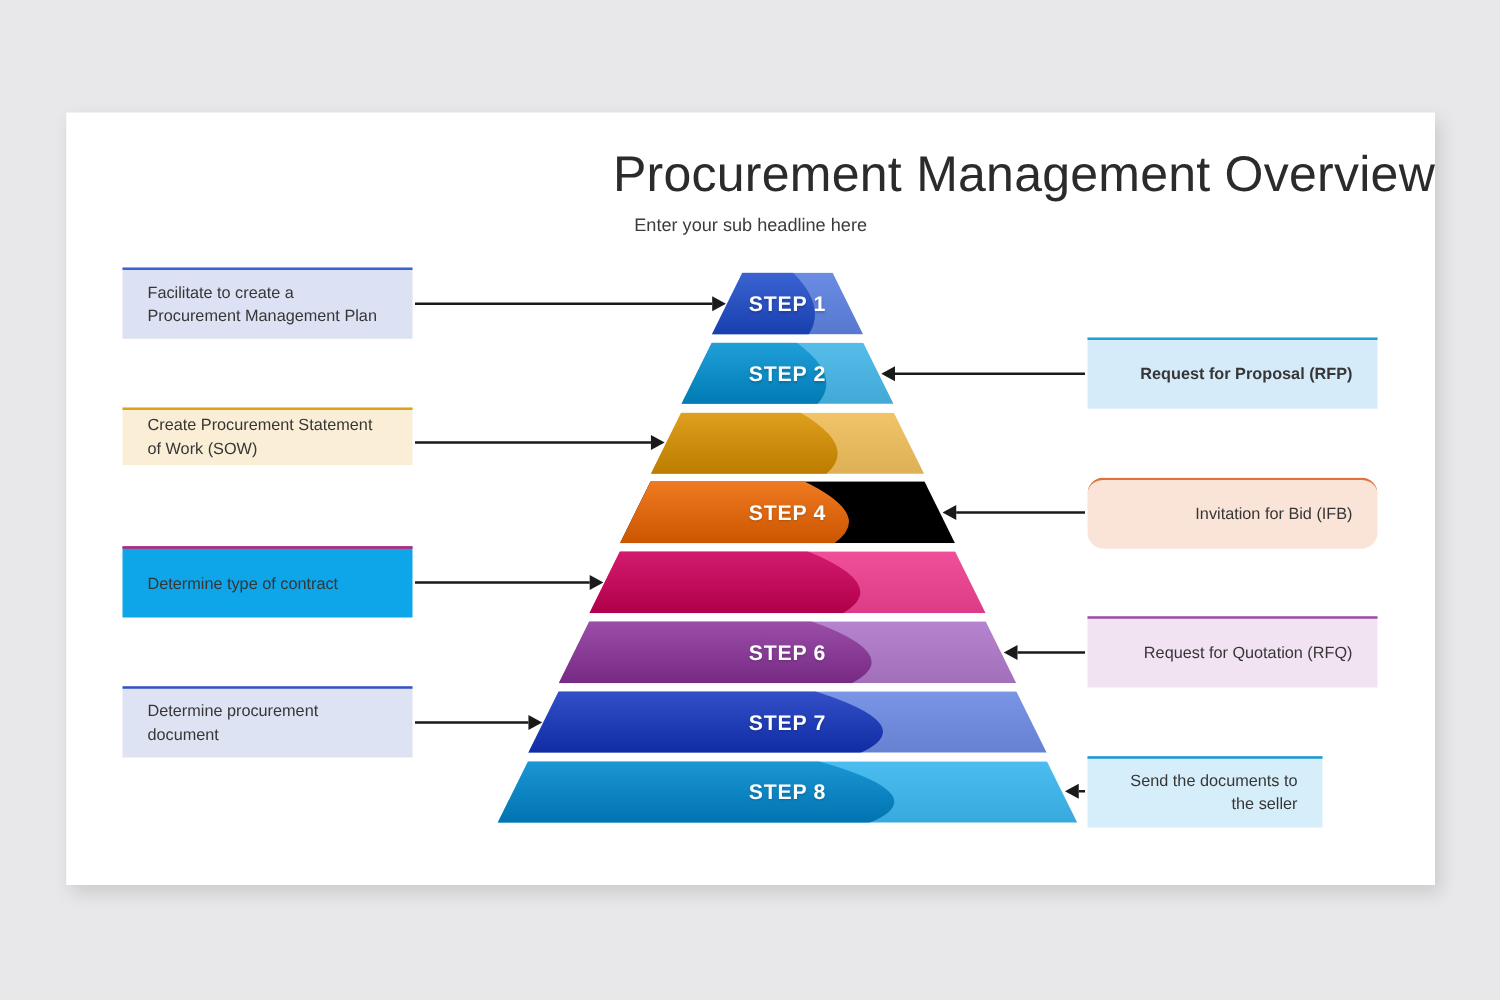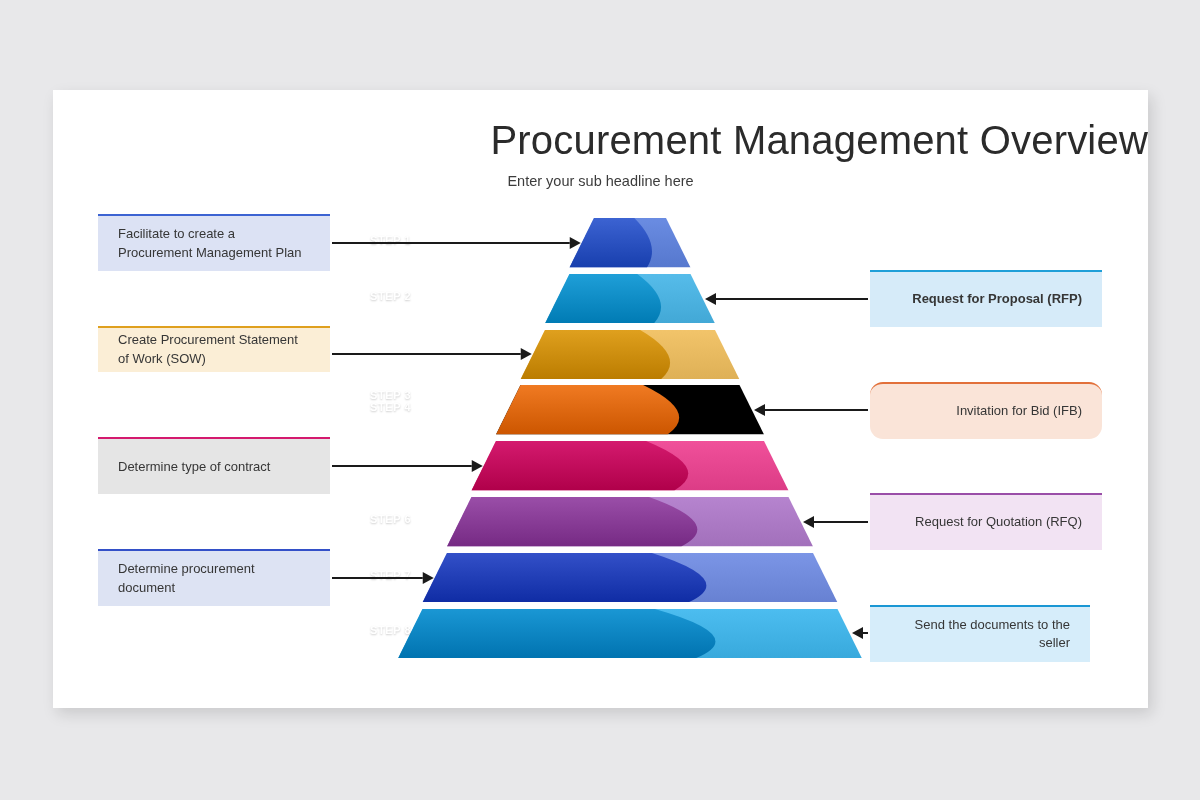--- a/index.html
+++ b/index.html
@@ -38,23 +38,23 @@
     color: #3c3c3c;
   }
 
   
   #pyramid { position: absolute; left: 317px; top: 128px; width: 520px; height: 450px; }
   .band { position: absolute; left: 0; width: 520px; }
   .band svg { display: block; width: 520px; }
   .band-label {
     position: absolute;
     left: 0; width: 520px;
-    text-align: left;
+    text-align: center;
     color: #ffffff;
-    font-size: 11px;
+    font-size: 17px;
     font-weight: bold;
     letter-spacing: 0.6px;
     text-shadow: 0 1px 2px rgba(0,0,0,0.20);
     pointer-events: none;
   }
 
   
   .callout {
     position: absolute;
     display: flex;
@@ -261,36 +261,36 @@
         <div class="band-label" style="top: 406.35px;">STEP 8</div>
       </div>
 
     <div id="callout-layer">
         <div class="callout left" style="left: 45px; width: 232px; height: 57px; top: 124.25px; background: rgb(220, 226, 244); border-top-color: rgb(60, 99, 210);">
           <span>Facilitate to create a Procurement Management Plan</span>
         </div>
         <div class="callout left" style="left: 45px; width: 232px; height: 46px; top: 235.85px; background: rgb(251, 238, 214); border-top-color: rgb(223, 160, 30);">
           <span>Create Procurement Statement of Work (SOW)</span>
         </div>
-        <div class="callout left" style="left: 45px; width: 232px; height: 57px; top: 347.45px; background: #e5e5e5; border-top-color: rgb(212, 26, 110);">
+        <div class="callout left" style="left: 45px; width: 232px; height: 57px; top: 347.45px; background: #0ea5e9; border-top-color: rgb(212, 26, 110);">
           <span>Determine type of contract</span>
         </div>
         <div class="callout left" style="left: 45px; width: 232px; height: 57px; top: 459.05px; background: rgb(221, 227, 243); border-top-color: rgb(51, 80, 200);">
           <span>Determine procurement document</span>
         </div>
         <div class="callout right" style="left: 817px; width: 232px; height: 57px; top: 180.05px; background: rgb(214, 235, 249); border-top-color: rgb(31, 159, 216); font-weight: bold;">
           <span>Request for Proposal (RFP)</span>
         </div>
         <div class="callout right" style="left: 817px; width: 232px; height: 57px; top: 291.65px; background: rgb(250, 228, 216); border-top-color: rgb(226, 112, 58); border-radius: 13px;">
           <span>Invitation for Bid (IFB)</span>
         </div>
         <div class="callout right" style="left: 817px; width: 232px; height: 57px; top: 403.25px; background: rgb(242, 227, 243); border-top-color: rgb(154, 78, 168);">
           <span>Request for Quotation (RFQ)</span>
         </div>
-        <div class="callout right" style="left: 817px; width: 220px; height: 57px; top: 514.85px; background: rgb(214, 237, 250); border-top-color: rgb(26, 151, 212);">
+        <div class="callout right" style="left: 817px; width: 188px; height: 57px; top: 514.85px; background: rgb(214, 237, 250); border-top-color: rgb(26, 151, 212);">
           <span>Send the documents to the seller</span>
         </div>
       </div>
     <div id="connector-layer">
         <div class="connector" style="left: 279px; top: 144.75px;">
           <svg width="248.75" height="16">
             <rect x="0" y="7" width="237.75" height="2" fill="#1a1a1a"></rect>
             <polygon points="237.75,2 248.75,8 237.75,14" fill="#1a1a1a"></polygon>
           </svg>
         </div>

